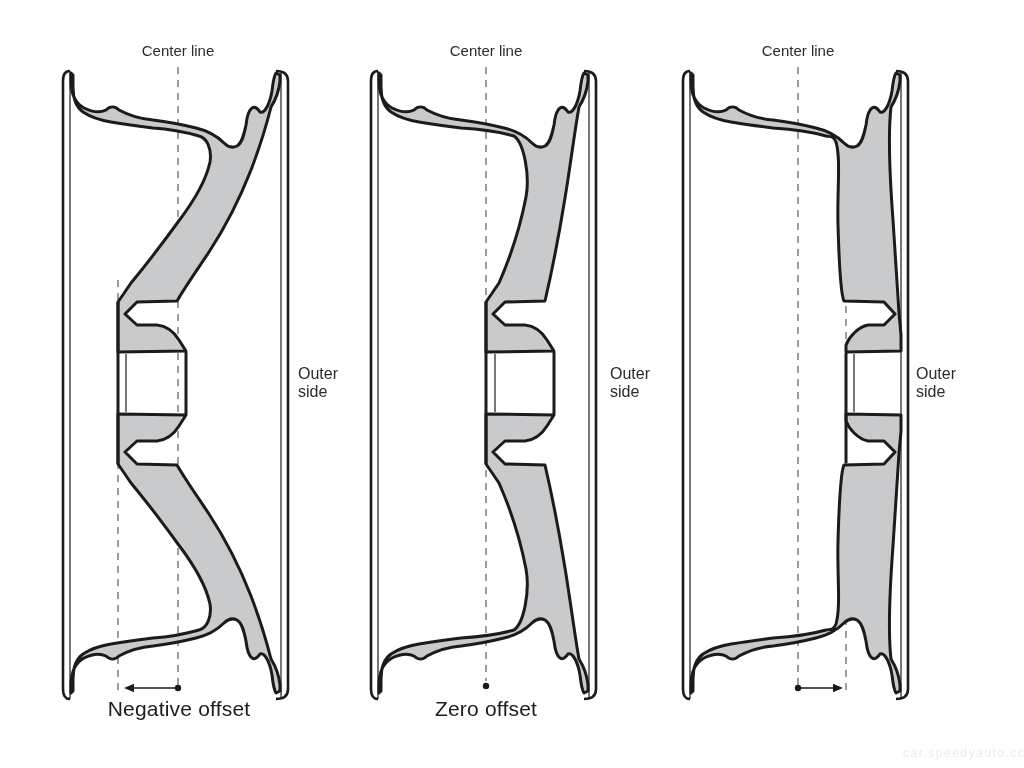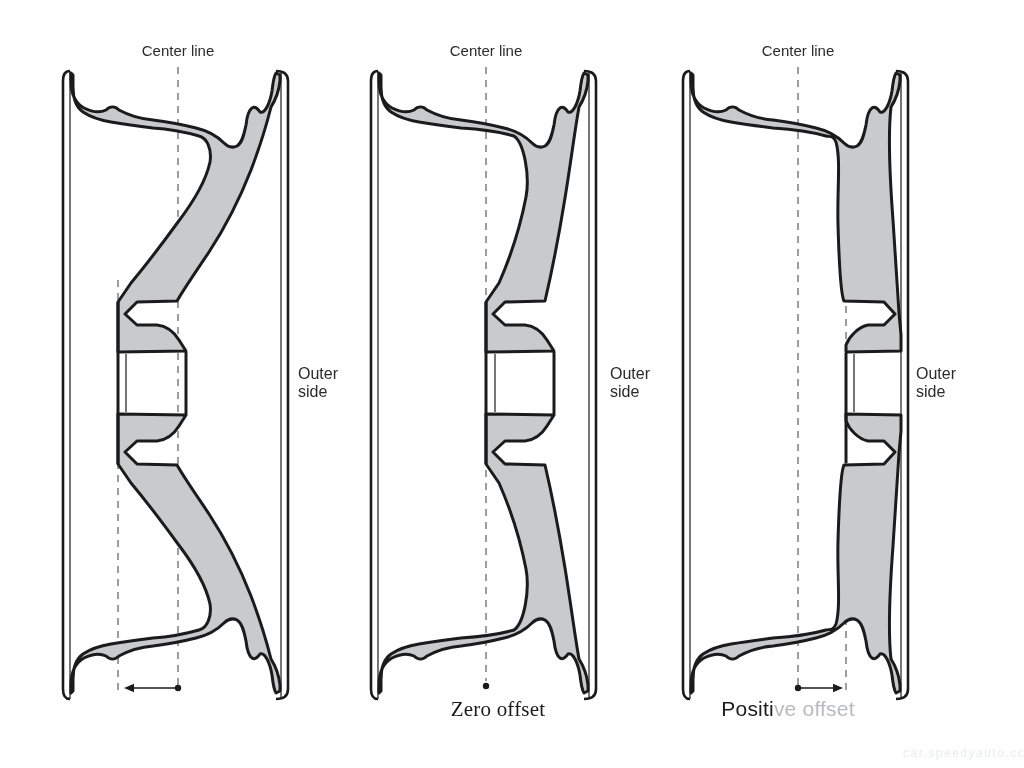--- a/index.html
+++ b/index.html
@@ -15,21 +15,21 @@
   }
   #cl-neg{left:178px;} #cl-zero{left:486px;} #cl-pos{left:798px;}
   .outerside-label{
     position:absolute;top:365px;font-size:16px;color:#2b2b2b;line-height:18px;white-space:nowrap;
   }
   #os-neg{left:298px;} #os-zero{left:610px;} #os-pos{left:916px;}
   .caption{
     position:absolute;top:697px;transform:translateX(-50%);
     font-size:21px;color:#1c1c1e;white-space:nowrap;letter-spacing:0.2px;
   }
-  #cap-neg{left:179px;} #cap-zero{left:498px;font-family:Liberation Serif, serif;} #cap-pos{left:788px;}
+  #cap-neg{left:179px;} #cap-zero{left:486px;} #cap-pos{left:788px;}
   #cap-pos .faded{color:#b9babc;}
   #watermark{
     position:absolute;left:903px;top:746px;font-size:12px;color:#e9ebed;
     letter-spacing:1.5px;white-space:nowrap;
   }
   .metal{fill:var(--metal,#c9cacc);stroke:var(--outline,#1b1b1b);stroke-width:3;stroke-linejoin:round;}
   .rimline-outer{fill:none;stroke:var(--outline,#1b1b1b);stroke-width:2.6;}
   .rimline-inner{fill:none;stroke:var(--outline,#1b1b1b);stroke-width:1.2;}
   .hubface{stroke:var(--outline,#1b1b1b);stroke-width:3;}
   .borewall{stroke:var(--outline,#1b1b1b);stroke-width:1.2;}
@@ -140,17 +140,17 @@
   </div>
   <div id="os-zero" class="outerside-label">
     <div>Outer</div>
     <div>side</div>
   </div>
   <div id="os-pos" class="outerside-label">
     <div>Outer</div>
     <div>side</div>
   </div>
 
+  <div id="cap-neg" class="caption">Negative offset</div>
   <div id="cap-zero" class="caption">Zero offset</div>
-  <div id="cap-pos" class="caption"><span>Positi</span><span class="faded">ve offset</span></div>
 
   <div id="watermark">car.speedyauto.cc</div>
 </div>
 
 </body></html>

